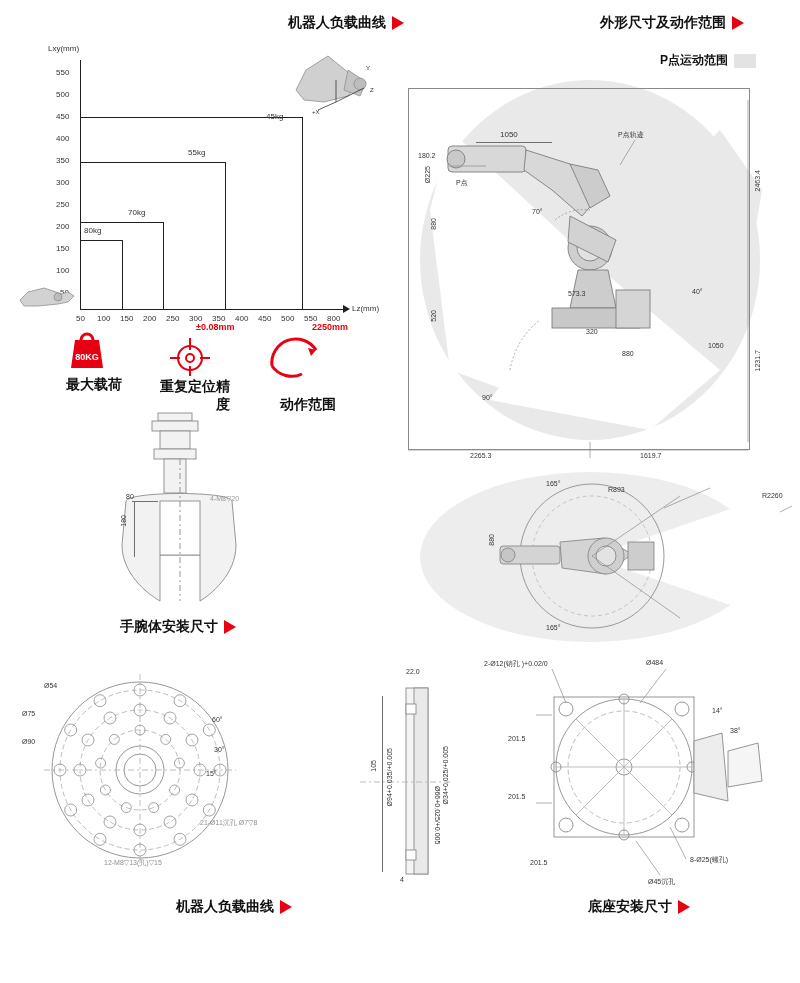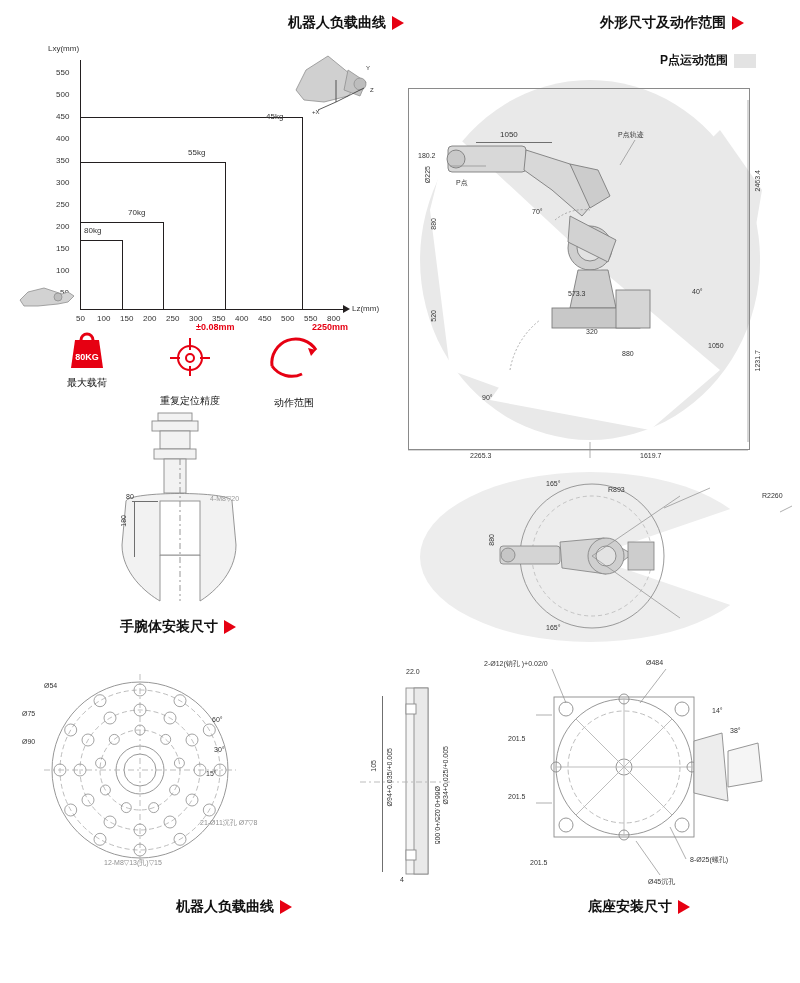--- a/index.html
+++ b/index.html
@@ -29,22 +29,22 @@
   .lbl7{font-size:7px;color:#333;white-space:nowrap;}
   .vert{writing-mode:vertical-rl;transform:rotate(180deg);}
   .vert2{writing-mode:vertical-rl;}
 
   
   #loadchart{left:20px;top:40px;width:360px;height:280px;}
   .axis{position:absolute;background:#231f20;}
   .tickline{position:absolute;background:#9a9a9a;}
 
   
-  .icon-item{position:absolute;text-align:center;}
-  .icon-cap{font-size:10px;font-weight:normal;color:#111;margin-top:4px;}
+  .icon-item{position:absolute;text-align:right;}
+  .icon-cap{font-size:14px;font-weight:bold;color:#111;margin-top:4px;}
   .icon-val{font-size:9px;font-weight:bold;color:#e60012;}
 
   
   .frame{position:absolute;border:1px solid #8a8a8a;}
   .dimline{position:absolute;background:#6f6f6f;}
   svg{display:block;overflow:visible;}
 </style>
 </head>
 <body>
 
@@ -148,21 +148,21 @@
 <div class="icon-item" style="left:150px;top:318px;width:80px;">
   <div class="icon-val" style="position:absolute;left:46px;top:4px;">±0.08mm</div>
   <svg width="46" height="46" style="margin:14px auto 0;display:block;">
     <circle cx="23" cy="26" r="12" fill="none" stroke="#e60012" stroke-width="2"></circle>
     <circle cx="23" cy="26" r="4" fill="none" stroke="#e60012" stroke-width="2"></circle>
     <line x1="23" y1="6" x2="23" y2="18" stroke="#e60012" stroke-width="2"></line>
     <line x1="23" y1="34" x2="23" y2="44" stroke="#e60012" stroke-width="2"></line>
     <line x1="3" y1="26" x2="13" y2="26" stroke="#e60012" stroke-width="2"></line>
     <line x1="33" y1="26" x2="43" y2="26" stroke="#e60012" stroke-width="2"></line>
   </svg>
-  <div class="icon-cap" style="margin-top:16px;">重复定位精度</div>
+  <div class="icon-cap" style="margin-top:0;">重复定位精度</div>
 </div>
 
 <div class="icon-item" style="left:252px;top:318px;width:84px;">
   <div class="icon-val" style="position:absolute;left:44px;top:4px;margin-left:16px;">2250mm</div>
   <svg width="56" height="46" style="margin:14px auto 0;display:block;">
     <path d="M6 34 A24 24 0 0 1 50 18" fill="none" stroke="#e60012" stroke-width="3"></path>
     <path d="M6 34 A24 24 0 0 0 36 42" fill="none" stroke="#e60012" stroke-width="3"></path>
     <path d="M50 18 l-8 -2 l3 8 Z" fill="#e60012"></path>
   </svg>
   <div class="icon-cap" style="margin-top:18px;">动作范围</div>

